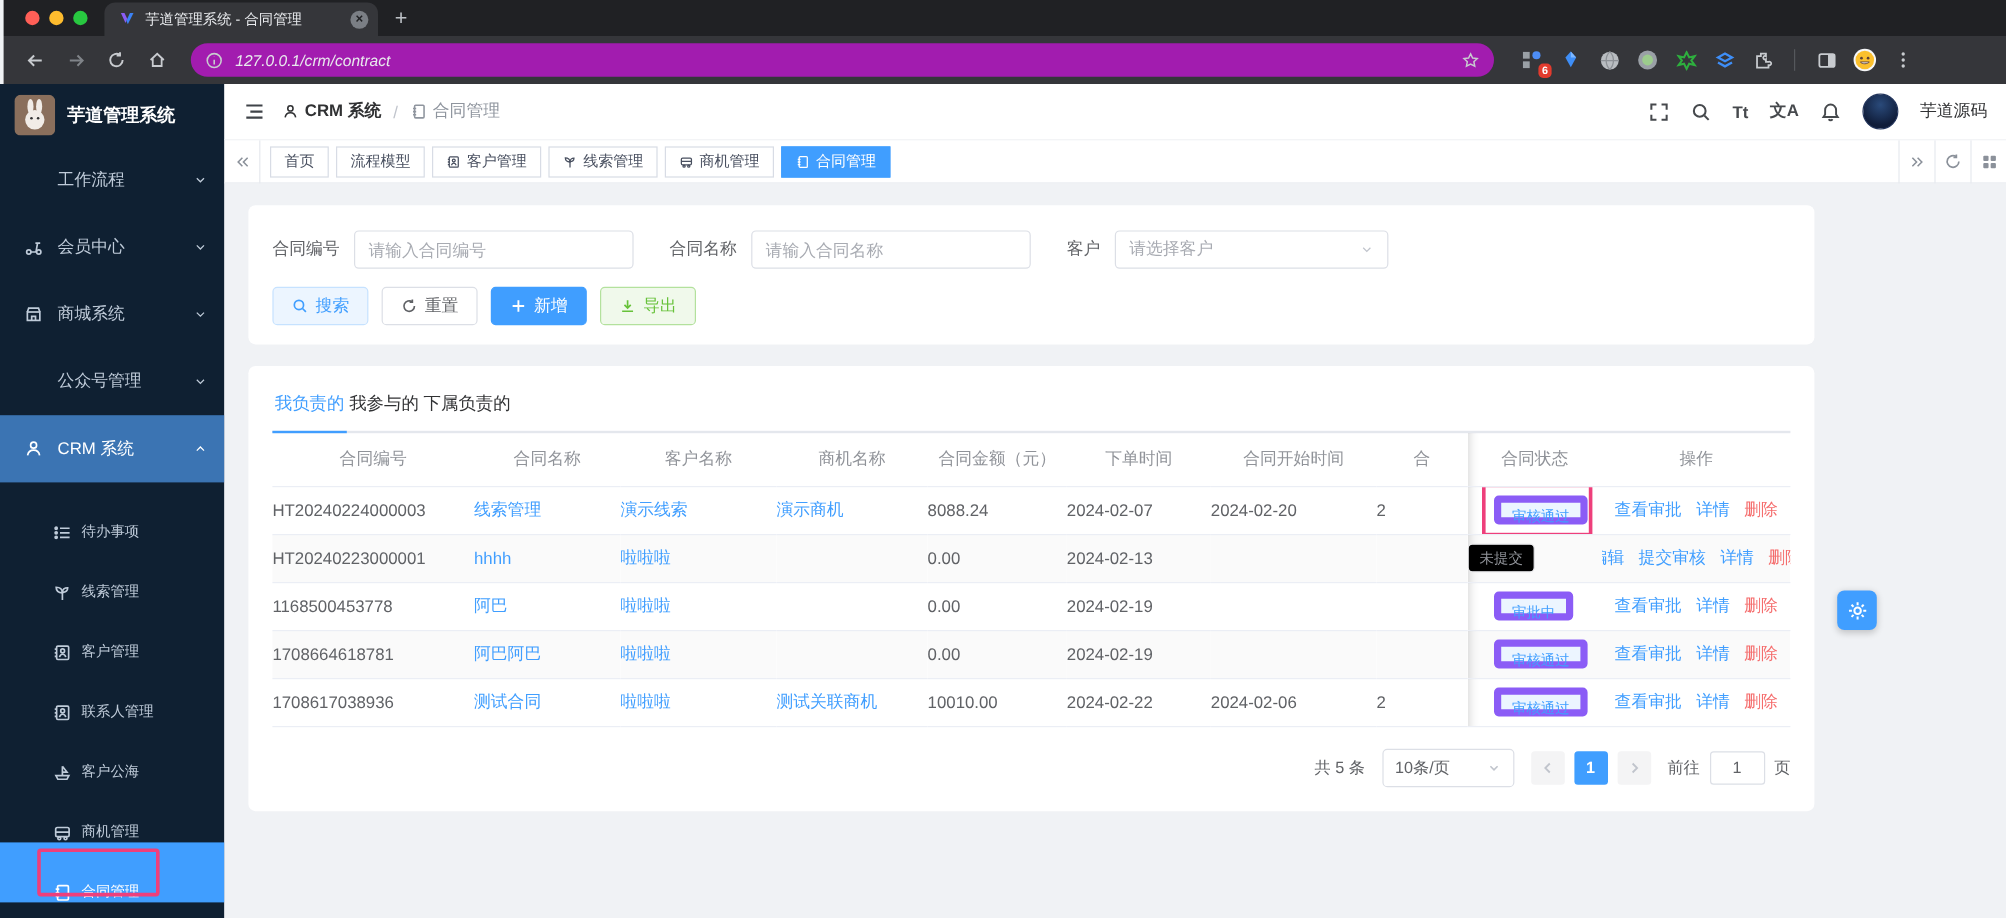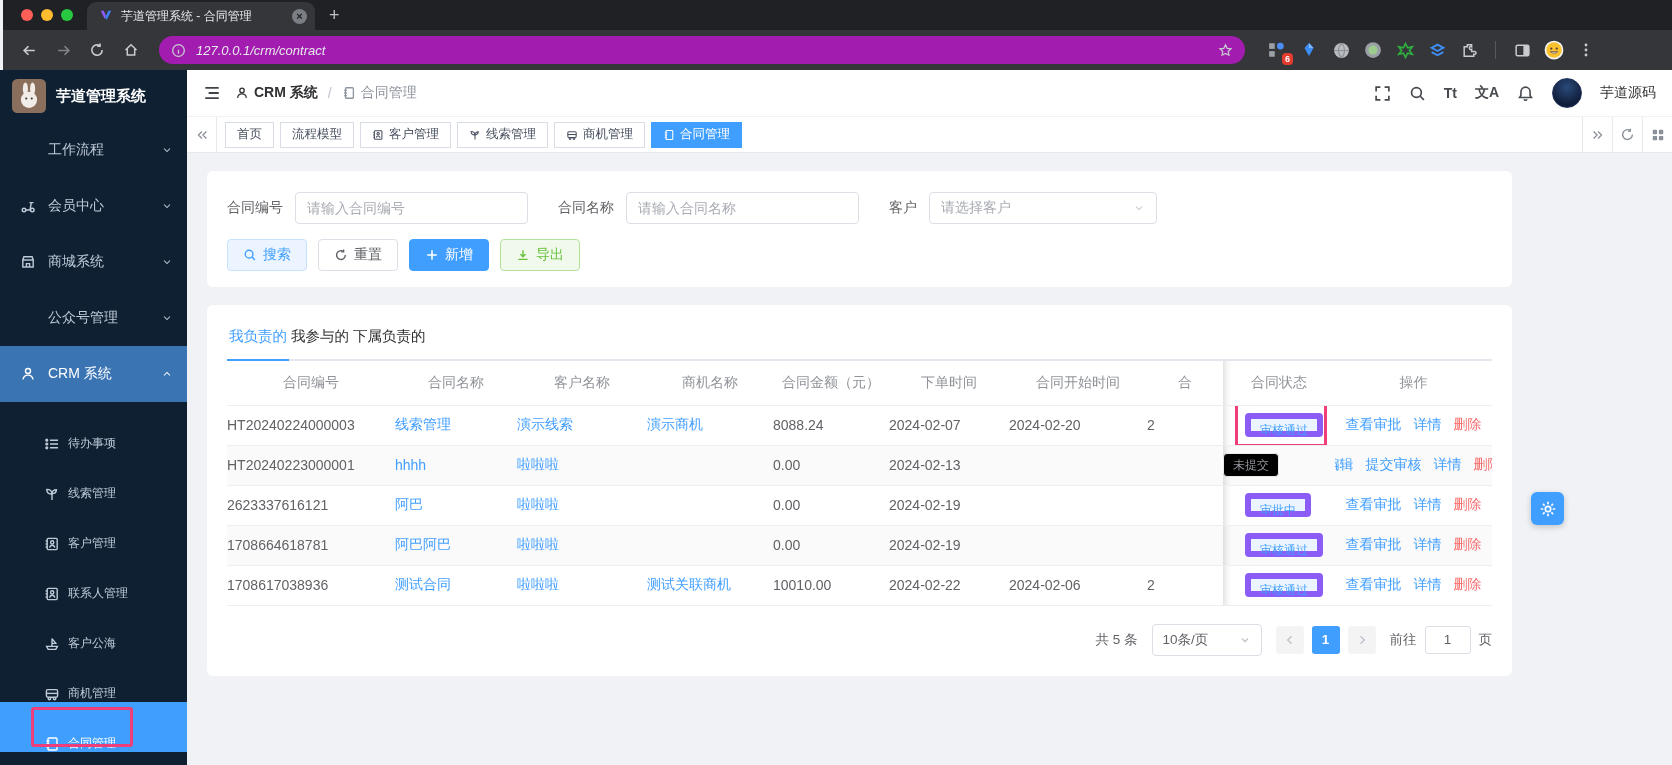--- a/index.html
+++ b/index.html
@@ -684,21 +684,21 @@
               <td>
                 <div class="actions">
                   <span class="act">编辑</span>
                   <span class="act">提交审核</span>
                   <span class="act">详情</span>
                   <span class="act red">删除</span>
                 </div>
               </td>
             </tr>
             <tr class="">
-              <td>2623337616121</td>
+              <td>1168500453778</td>
               <td><span class="cell-link">阿巴</span></td>
               <td><span class="cell-link">啦啦啦</span></td>
               <td></td>
               <td>0.00</td>
               <td>2024-02-19</td>
               <td></td>
               <td></td>
               <td class="status-cell fixcol"><span class="tag tag-primary">审批中</span></td>
               <td>
                 <div class="actions">

